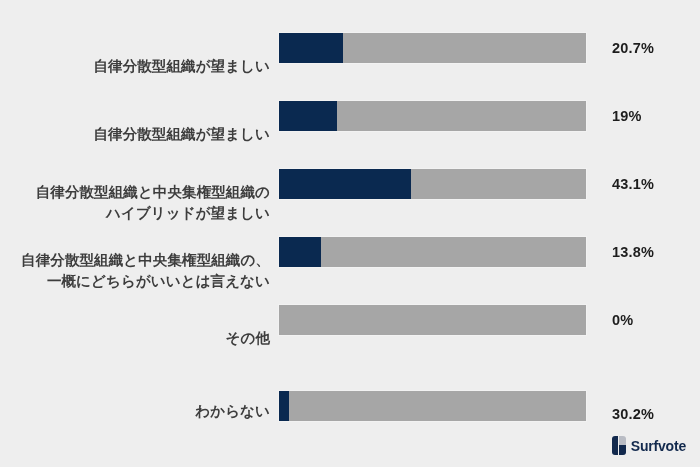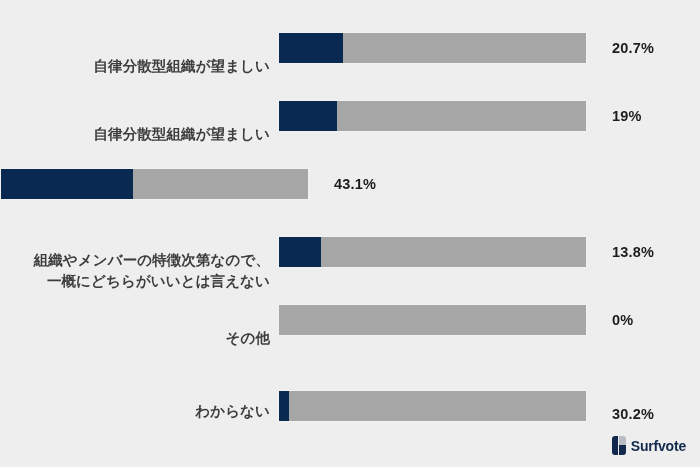--- a/index.html
+++ b/index.html
@@ -158,30 +158,32 @@
       <div class="row-label">自律分散型組織が望ましい</div>
       <div class="bar-track-wrap">
         <div class="bar-track">
           <div class="bar-fill" style="width: 19%;"></div>
         </div>
       </div>
       <div class="row-value">19%</div>
     </div>
 
     <div class="bar-row" style="top:150px;">
+      <div class="row-label">自律分散型組織と中央集権型組織の
+ハイブリッドが望ましい</div>
       <div class="bar-track-wrap">
         <div class="bar-track">
           <div class="bar-fill" style="width: 43.1%;"></div>
         </div>
       </div>
       <div class="row-value">43.1%</div>
     </div>
 
     <div class="bar-row" style="top:218px;">
-      <div class="row-label">組織やメンバーの特徴次第なので、
+      <div class="row-label">自律分散型組織と中央集権型組織の、
 一概にどちらがいいとは言えない</div>
       <div class="bar-track-wrap">
         <div class="bar-track">
           <div class="bar-fill" style="width: 13.8%;"></div>
         </div>
       </div>
       <div class="row-value">13.8%</div>
     </div>
 
     <div class="bar-row" style="top:286px;">

